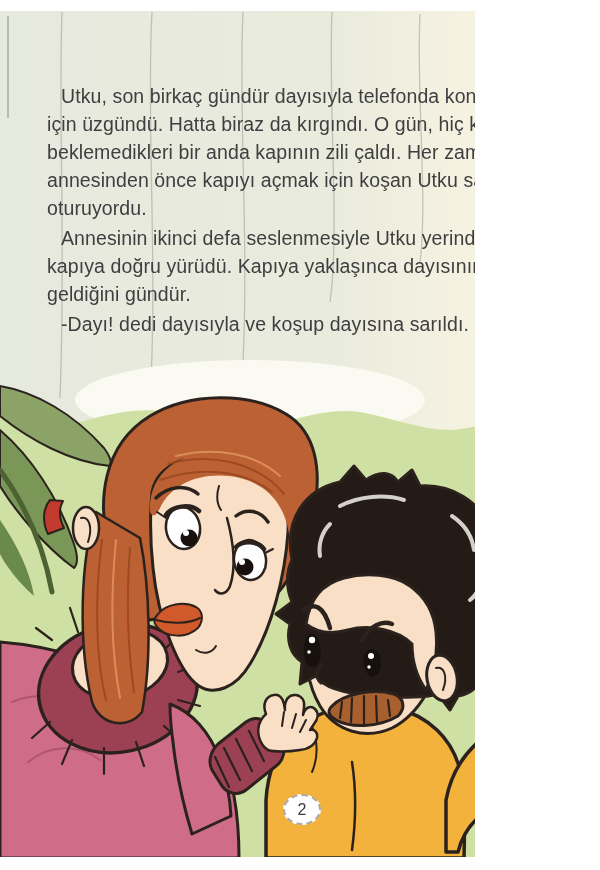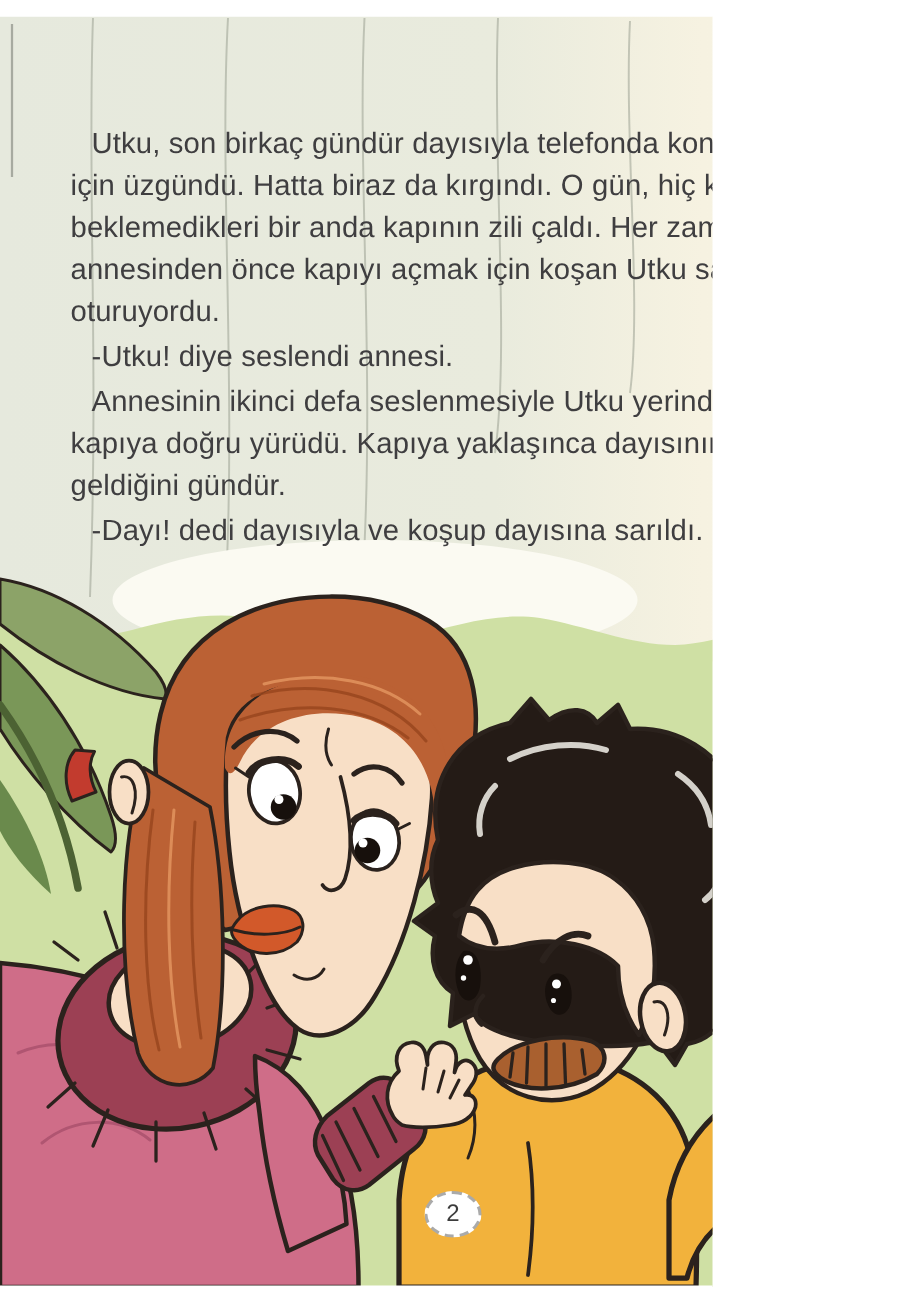--- a/index.html
+++ b/index.html
@@ -202,21 +202,20 @@
 
     <rect class="cYStrip" x="592" y="26" width="8" height="562"></rect>
     <rect class="cPStrip" x="592" y="588" width="8" height="269"></rect>
 
     <rect class="cWhite" x="0" y="0" width="600" height="11"></rect>
     <rect class="cWhite" x="0" y="857" width="600" height="13"></rect>
   </svg>
 
   <div class="story">
     <p>Utku, son birkaç gündür dayısıyla telefonda konuşmadığı için üzgündü. Hatta biraz da kırgındı. O gün, hiç kimseyi beklemedikleri bir anda kapının zili çaldı. Her zaman annesinden önce kapıyı açmak için koşan Utku salonda oturuyordu.</p>
-    <p>-Utku! diye seslendi annesi.</p>
     <p>Annesinin ikinci defa seslenmesiyle Utku yerinden kalktı, kapıya doğru yürüdü. Kapıya yaklaşınca dayısının geldiğini gündür.</p>
     <p>-Dayı! dedi dayısıyla ve koşup dayısına sarıldı.</p>
   </div>
 
   <div class="page-number">
     <span>2</span>
   </div>
 
 </div>
 

